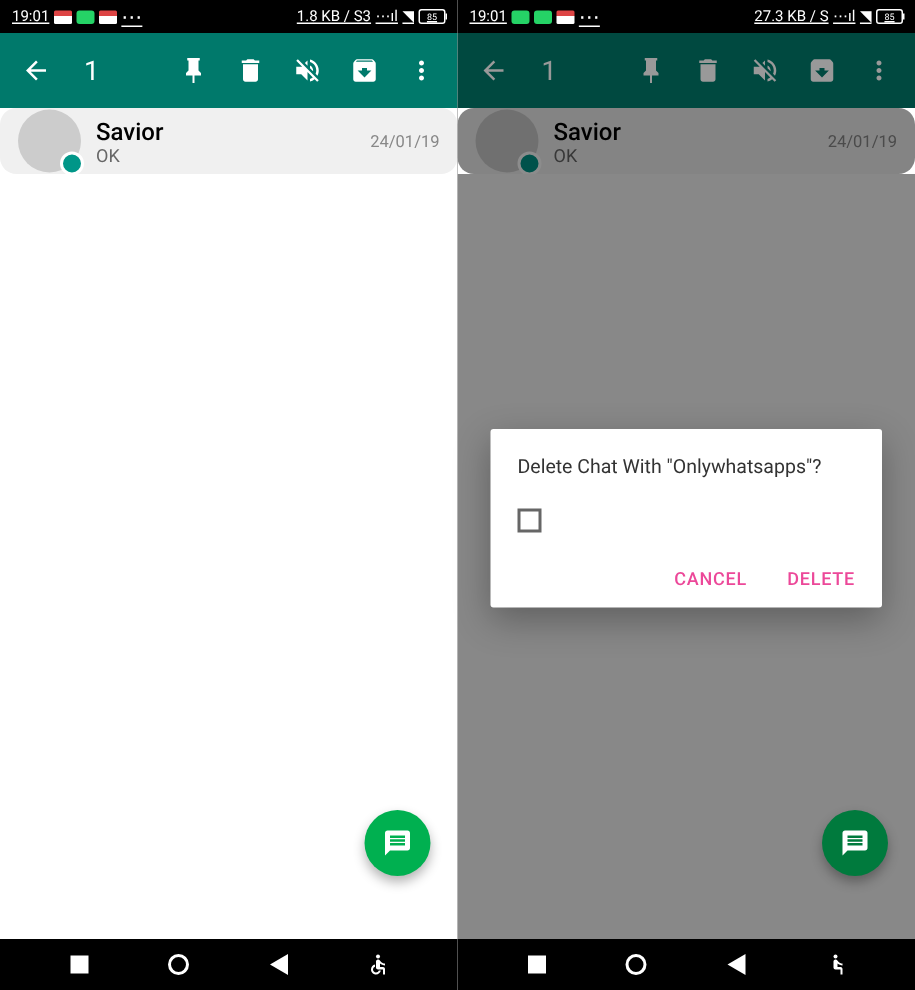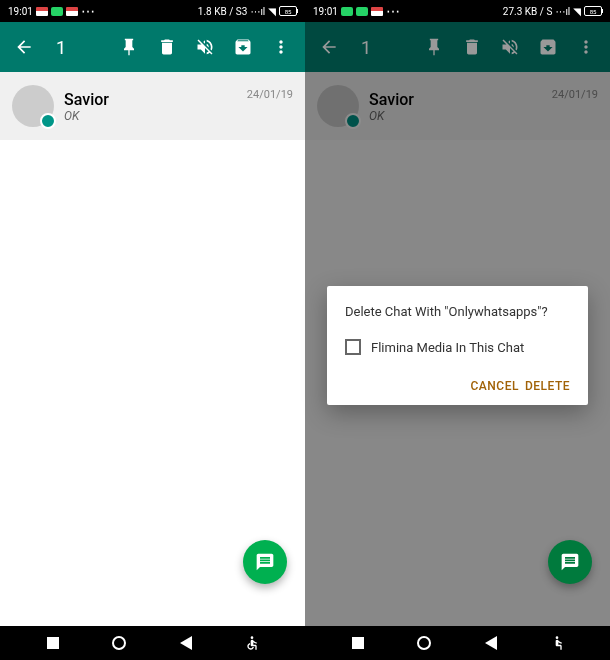--- a/index.html
+++ b/index.html
@@ -1,52 +1,52 @@
 <!DOCTYPE html>
 <html><head>
   <meta charset="utf-8">
   <style>
     * { margin: 0; padding: 0; box-sizing: border-box; font-family: -apple-system, Roboto, sans-serif; }
     body { width: 610px; height: 660px; display: flex; background: #000; }
     .phone { width: 305px; height: 660px; position: relative; background: #fff; display: flex; flex-direction: column; }
     .phone.right { background: #fff; }
     
     .status-bar { height: 22px; background: #000; color: #fff; display: flex; align-items: center; justify-content: space-between; padding: 0 8px; font-size: 10px; }
-    .status-left, .status-right { display: flex; align-items: center; gap: 3px; }
+    .status-left, .status-right { display: flex; align-items: center; gap: 3px; text-decoration: underline; }
     .status-dots::after { content: "⋯"; font-size: 14px; }
     .status-icon { width: 12px; height: 9px; display: inline-block; }
     .gmail-icon { background: linear-gradient(#d44 40%, #fff 40%); border-radius: 1px; }
     .whatsapp-icon { background: #25d366; border-radius: 2px; }
     .battery-icon { border: 1px solid #fff; border-radius: 2px; width: 18px; height: 10px; position: relative; display: flex; align-items: center; justify-content: center; font-size: 6px; }
     .battery-icon::after { content: ""; position: absolute; right: -2px; width: 1px; height: 4px; background: #fff; }
     
     .toolbar { height: 50px; background: #00796b; color: #fff; display: flex; align-items: center; padding: 0 14px; gap: 18px; }
     .toolbar .count { font-size: 18px; margin-left: 4px; flex: 0 0 auto; }
     .toolbar-spacer { flex: 1; }
     .toolbar-icon { width: 20px; height: 20px; display: flex; align-items: center; justify-content: center; }
     .toolbar-icon svg { fill: #fff; width: 20px; height: 20px; }
     
-    .chat-item { height: 68px; background: #f0f0f0; display: flex; align-items: center; padding: 0 12px; gap: 10px; }
+    .chat-item { height: 44px; background: #f0f0f0; display: flex; align-items: center; padding: 0 12px; gap: 10px; border-radius: 11px; }
     .avatar { width: 42px; height: 42px; border-radius: 50%; background: #ccc; position: relative; flex-shrink: 0; }
     .avatar-badge { position: absolute; bottom: -2px; right: -2px; width: 16px; height: 16px; background: #009688; border-radius: 50%; border: 2px solid #fff; }
     .chat-info { flex: 1; display: flex; flex-direction: column; }
     .chat-name { font-size: 16px; color: #000; font-weight: 500; }
-    .chat-msg { font-size: 12px; color: #666; font-style: italic; }
+    .chat-msg { font-size: 12px; color: #666; }
     .chat-date { font-size: 11px; color: #888; align-self: flex-start; margin-top: 16px; }
     
     .content { flex: 1; background: #fff; position: relative; }
     .phone.right .content { background: #fff; }
     
     .overlay { position: absolute; inset: 0; background: rgba(0,0,0,0.5); z-index: 10; }
     
     .dialog { position: absolute; top: 264px; left: 22px; right: 22px; background: #fff; border-radius: 2px; padding: 18px 18px 12px 18px; z-index: 20; box-shadow: 0 8px 24px rgba(0,0,0,0.3); }
     .dialog-title { font-size: 13px; color: #333; margin-bottom: 20px; }
     .dialog-check { display: flex; align-items: center; gap: 10px; margin-bottom: 24px; font-size: 13px; color: #333; }
     .checkbox { width: 16px; height: 16px; border: 2px solid #666; }
-    .dialog-actions { display: flex; justify-content: flex-end; gap: 6px; font-size: 12px; color: #a16207; font-weight: 500; letter-spacing: 0.5px; }
+    .dialog-actions { display: flex; justify-content: flex-end; gap: 27px; font-size: 12px; color: #ec4899; font-weight: 500; letter-spacing: 0.5px; }
     
     .fab { position: absolute; bottom: 42px; right: 18px; width: 44px; height: 44px; border-radius: 50%; background: #00b050; display: flex; align-items: center; justify-content: center; box-shadow: 0 4px 8px rgba(0,0,0,0.3); z-index: 5; }
     .fab.dark { background: #007a3d; z-index: 15; }
     .fab svg { fill: #fff; width: 20px; height: 20px; }
     
     .nav-bar { height: 34px; background: #000; display: flex; align-items: center; justify-content: space-around; padding: 0 20px; }
     .nav-icon { width: 18px; height: 18px; display: flex; align-items: center; justify-content: center; }
     .nav-icon svg { fill: #fff; }
     .nav-square { width: 12px; height: 12px; background: #fff; }
     .nav-circle { width: 14px; height: 14px; border: 2px solid #fff; border-radius: 50%; }
@@ -217,21 +217,20 @@
     <div class="fab dark">
       <svg viewBox="0 0 24 24">
           <path d="M20 2H4c-1.1 0-2 .9-2 2v18l4-4h14c1.1 0 2-.9 2-2V4c0-1.1-.9-2-2-2zm-2 12H6v-2h12v2zm0-3H6V9h12v2zm0-3H6V6h12v2z"></path>
         </svg>
     </div>
 
     <div class="dialog">
       <div class="dialog-title">Delete Chat With "Onlywhatsapps"?</div>
       <div class="dialog-check">
         <div class="checkbox"></div>
-        <span>Flimina Media In This Chat</span>
       </div>
       <div class="dialog-actions">
         <span>CANCEL</span>
         <span>DELETE</span>
       </div>
     </div>
   </div>
 
   <div class="nav-bar">
     <div class="nav-icon">

